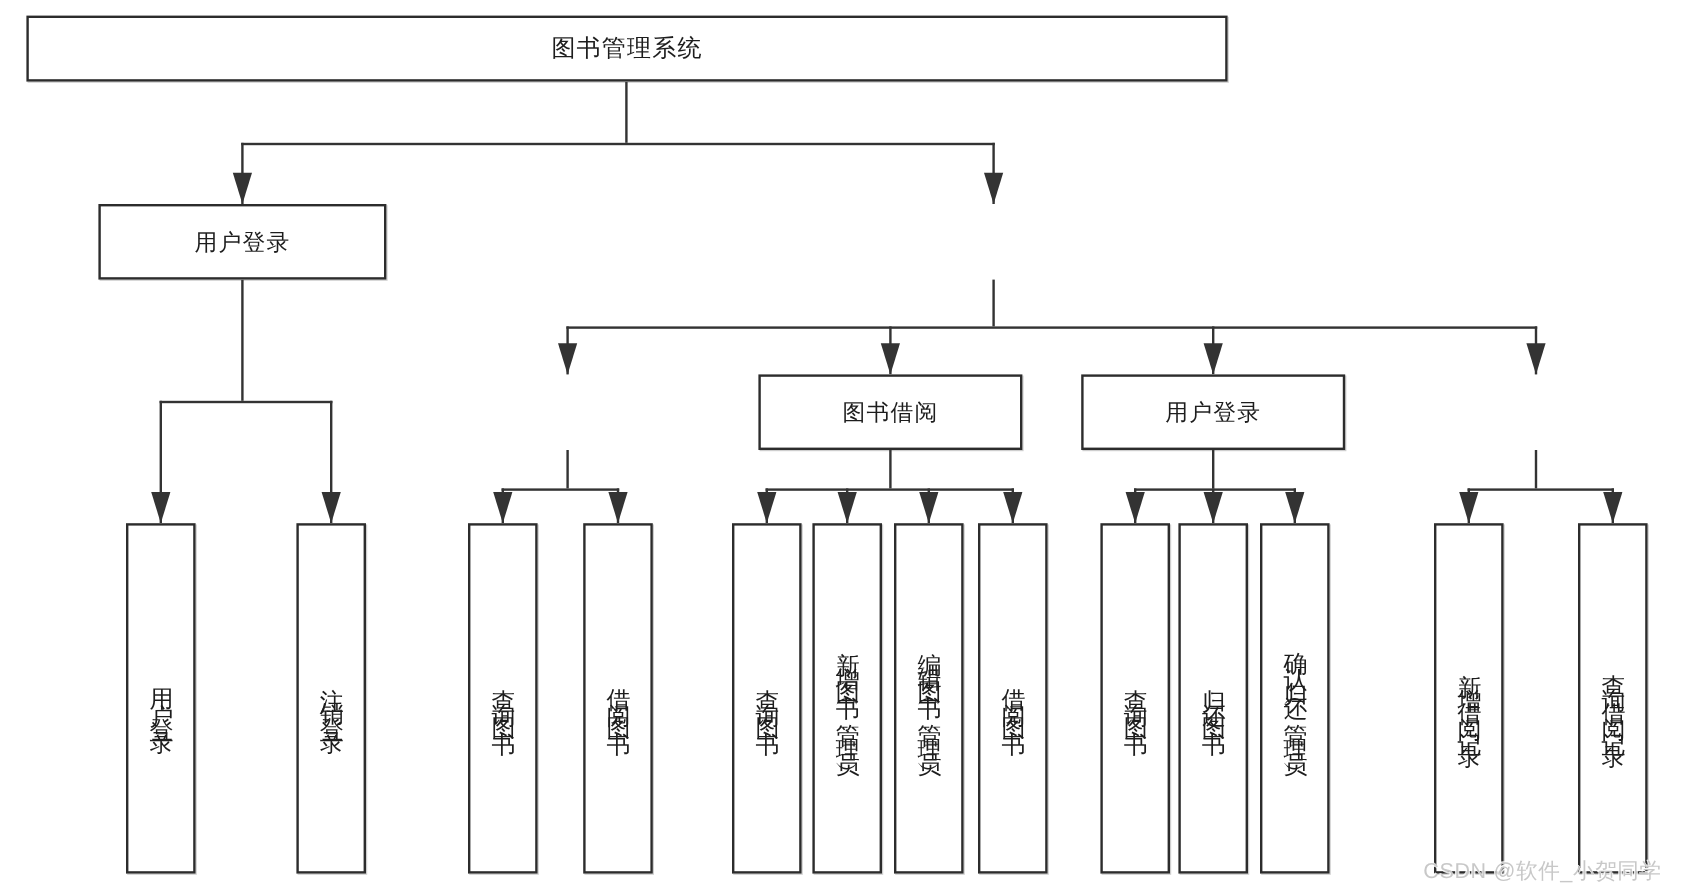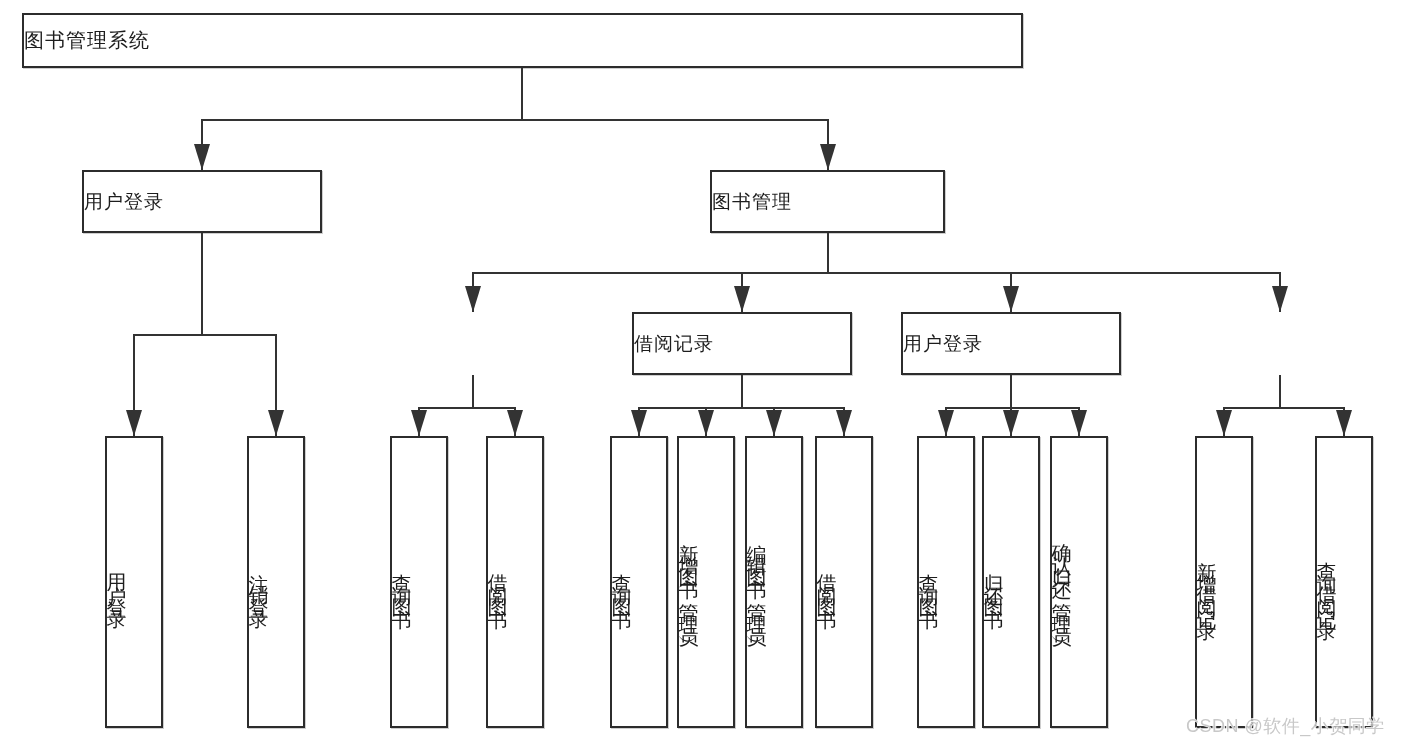--- a/index.html
+++ b/index.html
@@ -2,21 +2,21 @@
 <html><head>
 <meta charset="utf-8">
 <style>
   html,body{margin:0;padding:0;background:#fff;}
   #canvas{
     position:relative;width:1405px;height:747px;background:#ffffff;overflow:hidden;
     font-family:"Liberation Sans","DejaVu Sans",sans-serif;color:#1d1d1d;
   }
   .box{
     position:absolute;background:#fff;border:2px solid #2c2c2c;
-    display:flex;align-items:center;
+    display:flex;align-items:center;justify-content:center;
     box-sizing:border-box;z-index:2;
     box-shadow:1px 1px 0 rgba(60,60,60,.25);
   }
   .hlabel{font-size:19px;letter-spacing:1px;white-space:nowrap;}
   .root .hlabel{font-size:20px;}
   .leaf .vlabel{
     writing-mode:vertical-rl;text-orientation:mixed;
     font-size:20px;letter-spacing:12px;line-height:1;white-space:nowrap;
   }
   .vline{position:absolute;width:2px;background:#333;z-index:1;}
@@ -44,44 +44,41 @@
   <div class="vline" style="left:521px;top:68px;height:51px"></div>
   <div class="hline" style="left:201px;top:119px;width:628px"></div>
   <div class="vline" style="left:201px;top:119px;height:51px"></div>
   <div class="arrow" style="left:194px;top:144px"></div>
   <div class="vline" style="left:827px;top:119px;height:51px"></div>
   <div class="arrow" style="left:820px;top:144px"></div>
 
   <div class="box" style="left:82px;top:170px;width:240px;height:63px">
     <span class="hlabel">用户登录</span>
   </div>
-  <div class="box" style="left:710px;top:170px;width:235px;height:63px">
-    <span class="hlabel">图书管理</span>
-  </div>
 
   <div class="vline" style="left:201px;top:233px;height:101px"></div>
   <div class="hline" style="left:133px;top:334px;width:144px"></div>
   <div class="vline" style="left:133px;top:334px;height:102px"></div>
   <div class="arrow" style="left:126px;top:410px"></div>
   <div class="vline" style="left:275px;top:334px;height:102px"></div>
   <div class="arrow" style="left:268px;top:410px"></div>
 
   <div class="vline" style="left:827px;top:233px;height:39px"></div>
   <div class="hline" style="left:472px;top:272px;width:809px"></div>
   <div class="vline" style="left:472px;top:272px;height:40px"></div>
   <div class="arrow" style="left:465px;top:286px"></div>
   <div class="vline" style="left:741px;top:272px;height:40px"></div>
   <div class="arrow" style="left:734px;top:286px"></div>
   <div class="vline" style="left:1010px;top:272px;height:40px"></div>
   <div class="arrow" style="left:1003px;top:286px"></div>
   <div class="vline" style="left:1279px;top:272px;height:40px"></div>
   <div class="arrow" style="left:1272px;top:286px"></div>
 
   <div class="box" style="left:632px;top:312px;width:220px;height:63px">
-    <span class="hlabel">借阅记录</span>
+    <span class="hlabel">图书借阅</span>
   </div>
   <div class="box" style="left:901px;top:312px;width:220px;height:63px">
     <span class="hlabel">用户登录</span>
   </div>
 
   <div class="vline" style="left:472px;top:375px;height:32px"></div>
   <div class="hline" style="left:418px;top:407px;width:98px"></div>
   <div class="vline" style="left:418px;top:407px;height:29px"></div>
   <div class="arrow" style="left:411px;top:410px"></div>
   <div class="vline" style="left:514px;top:407px;height:29px"></div>

